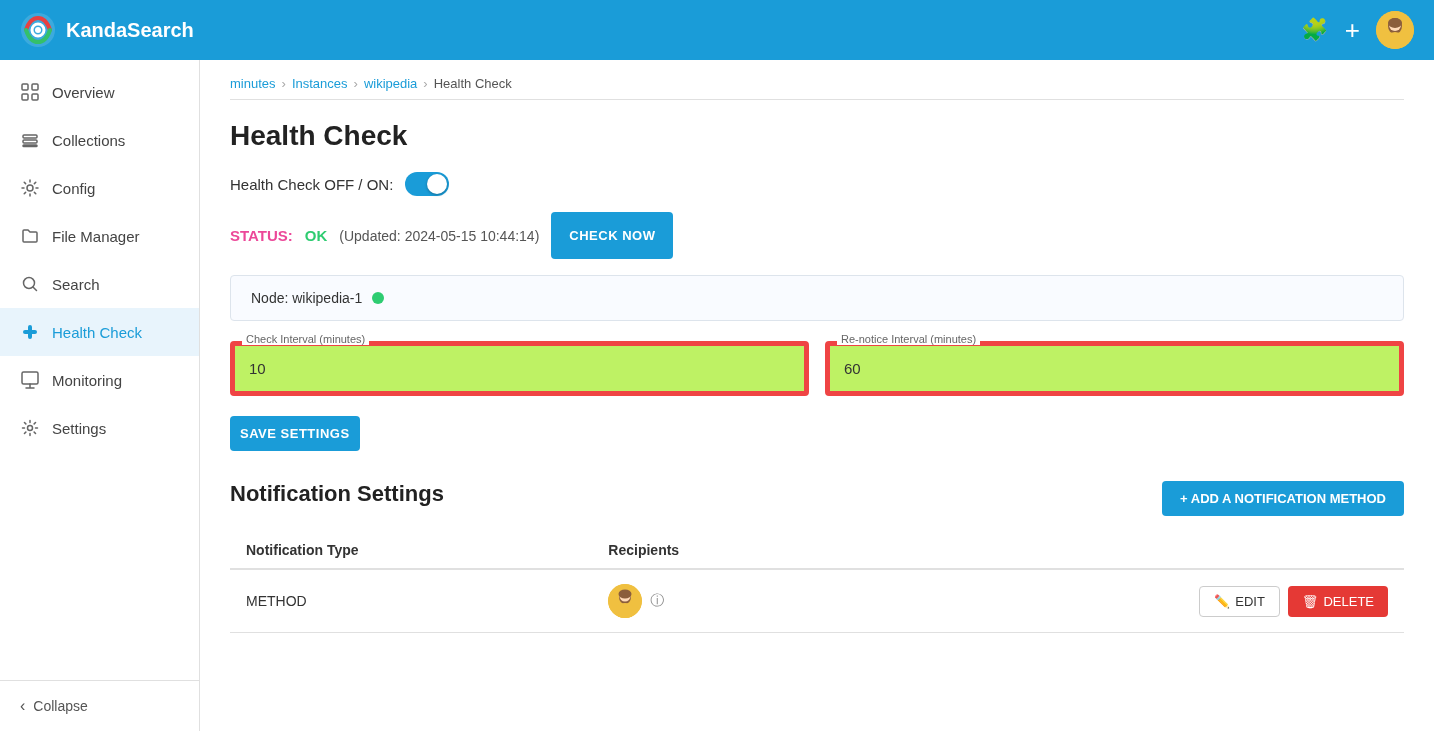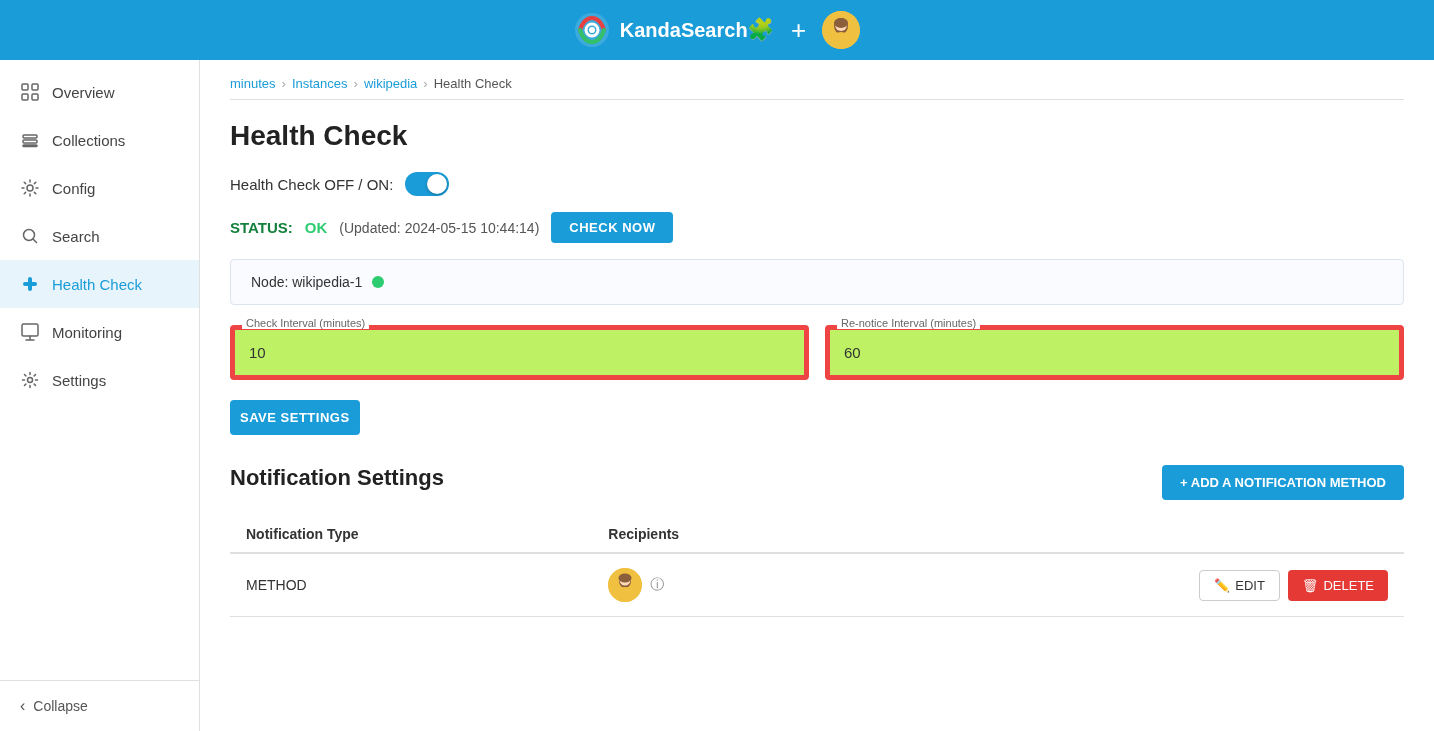--- a/index.html
+++ b/index.html
@@ -4,21 +4,21 @@
   <style>
     * { box-sizing: border-box; margin: 0; padding: 0; }
     body { font-family: 'Segoe UI', Arial, sans-serif; background: #f5f5f5; display: flex; flex-direction: column; height: 731px; overflow: hidden; }
 
     
     .header {
       background: #1a9cd8;
       height: 60px;
       display: flex;
       align-items: center;
-      justify-content: center;
+      justify-content: space-between;
       padding: 0 20px;
       flex-shrink: 0;
     }
     .header-logo {
       display: flex;
       align-items: center;
       gap: 10px;
       color: white;
       font-size: 20px;
       font-weight: 600;
@@ -186,37 +186,37 @@
     
     .status-row {
       display: flex;
       align-items: center;
       gap: 12px;
       margin-bottom: 16px;
     }
     .status-label {
       font-size: 15px;
       font-weight: 600;
-      color: #15803d;
+      color: #ec4899;
     }
     .status-ok {
       color: #2ecc71;
       font-weight: 700;
       font-size: 15px;
     }
     .status-updated {
       color: #555;
       font-size: 14px;
     }
     .check-now-btn {
       background: #1a9cd8;
       color: white;
       border: none;
       border-radius: 4px;
-      padding: 8px 18px;
+      padding: 16px 18px;
       font-size: 13px;
       font-weight: 600;
       cursor: pointer;
       letter-spacing: 0.5px;
     }
 
     
     .nodes-box {
       border: 1px solid #dde4ec;
       border-radius: 4px;
@@ -476,20 +476,28 @@
       <div class="sidebar-item">
         <span class="item-icon">
           <svg width="18" height="18" viewBox="0 0 18 18" fill="none">
               <circle cx="9" cy="9" r="3" stroke="#666" stroke-width="1.5"></circle>
               <path d="M9 1v2M9 15v2M1 9h2M15 9h2M3.22 3.22l1.41 1.41M13.37 13.37l1.41 1.41M3.22 14.78l1.41-1.41M13.37 4.63l1.41-1.41" stroke="#666" stroke-width="1.5" stroke-linecap="round"></path>
             </svg>
         </span>
         <span>Config</span>
       </div>
 
+      <div class="sidebar-item">
+        <span class="item-icon">
+          <svg width="18" height="18" viewBox="0 0 18 18" fill="none">
+              <path d="M2 4a1 1 0 011-1h4l2 2h6a1 1 0 011 1v8a1 1 0 01-1 1H3a1 1 0 01-1-1V4z" stroke="#666" stroke-width="1.5"></path>
+            </svg>
+        </span>
+        <span>File Manager</span>
+      </div>
 
       <div class="sidebar-item">
         <span class="item-icon">
           <svg width="18" height="18" viewBox="0 0 18 18" fill="none">
               <circle cx="8" cy="8" r="5.5" stroke="#666" stroke-width="1.5"></circle>
               <path d="M12 12l3.5 3.5" stroke="#666" stroke-width="1.5" stroke-linecap="round"></path>
             </svg>
         </span>
         <span>Search</span>
       </div>

